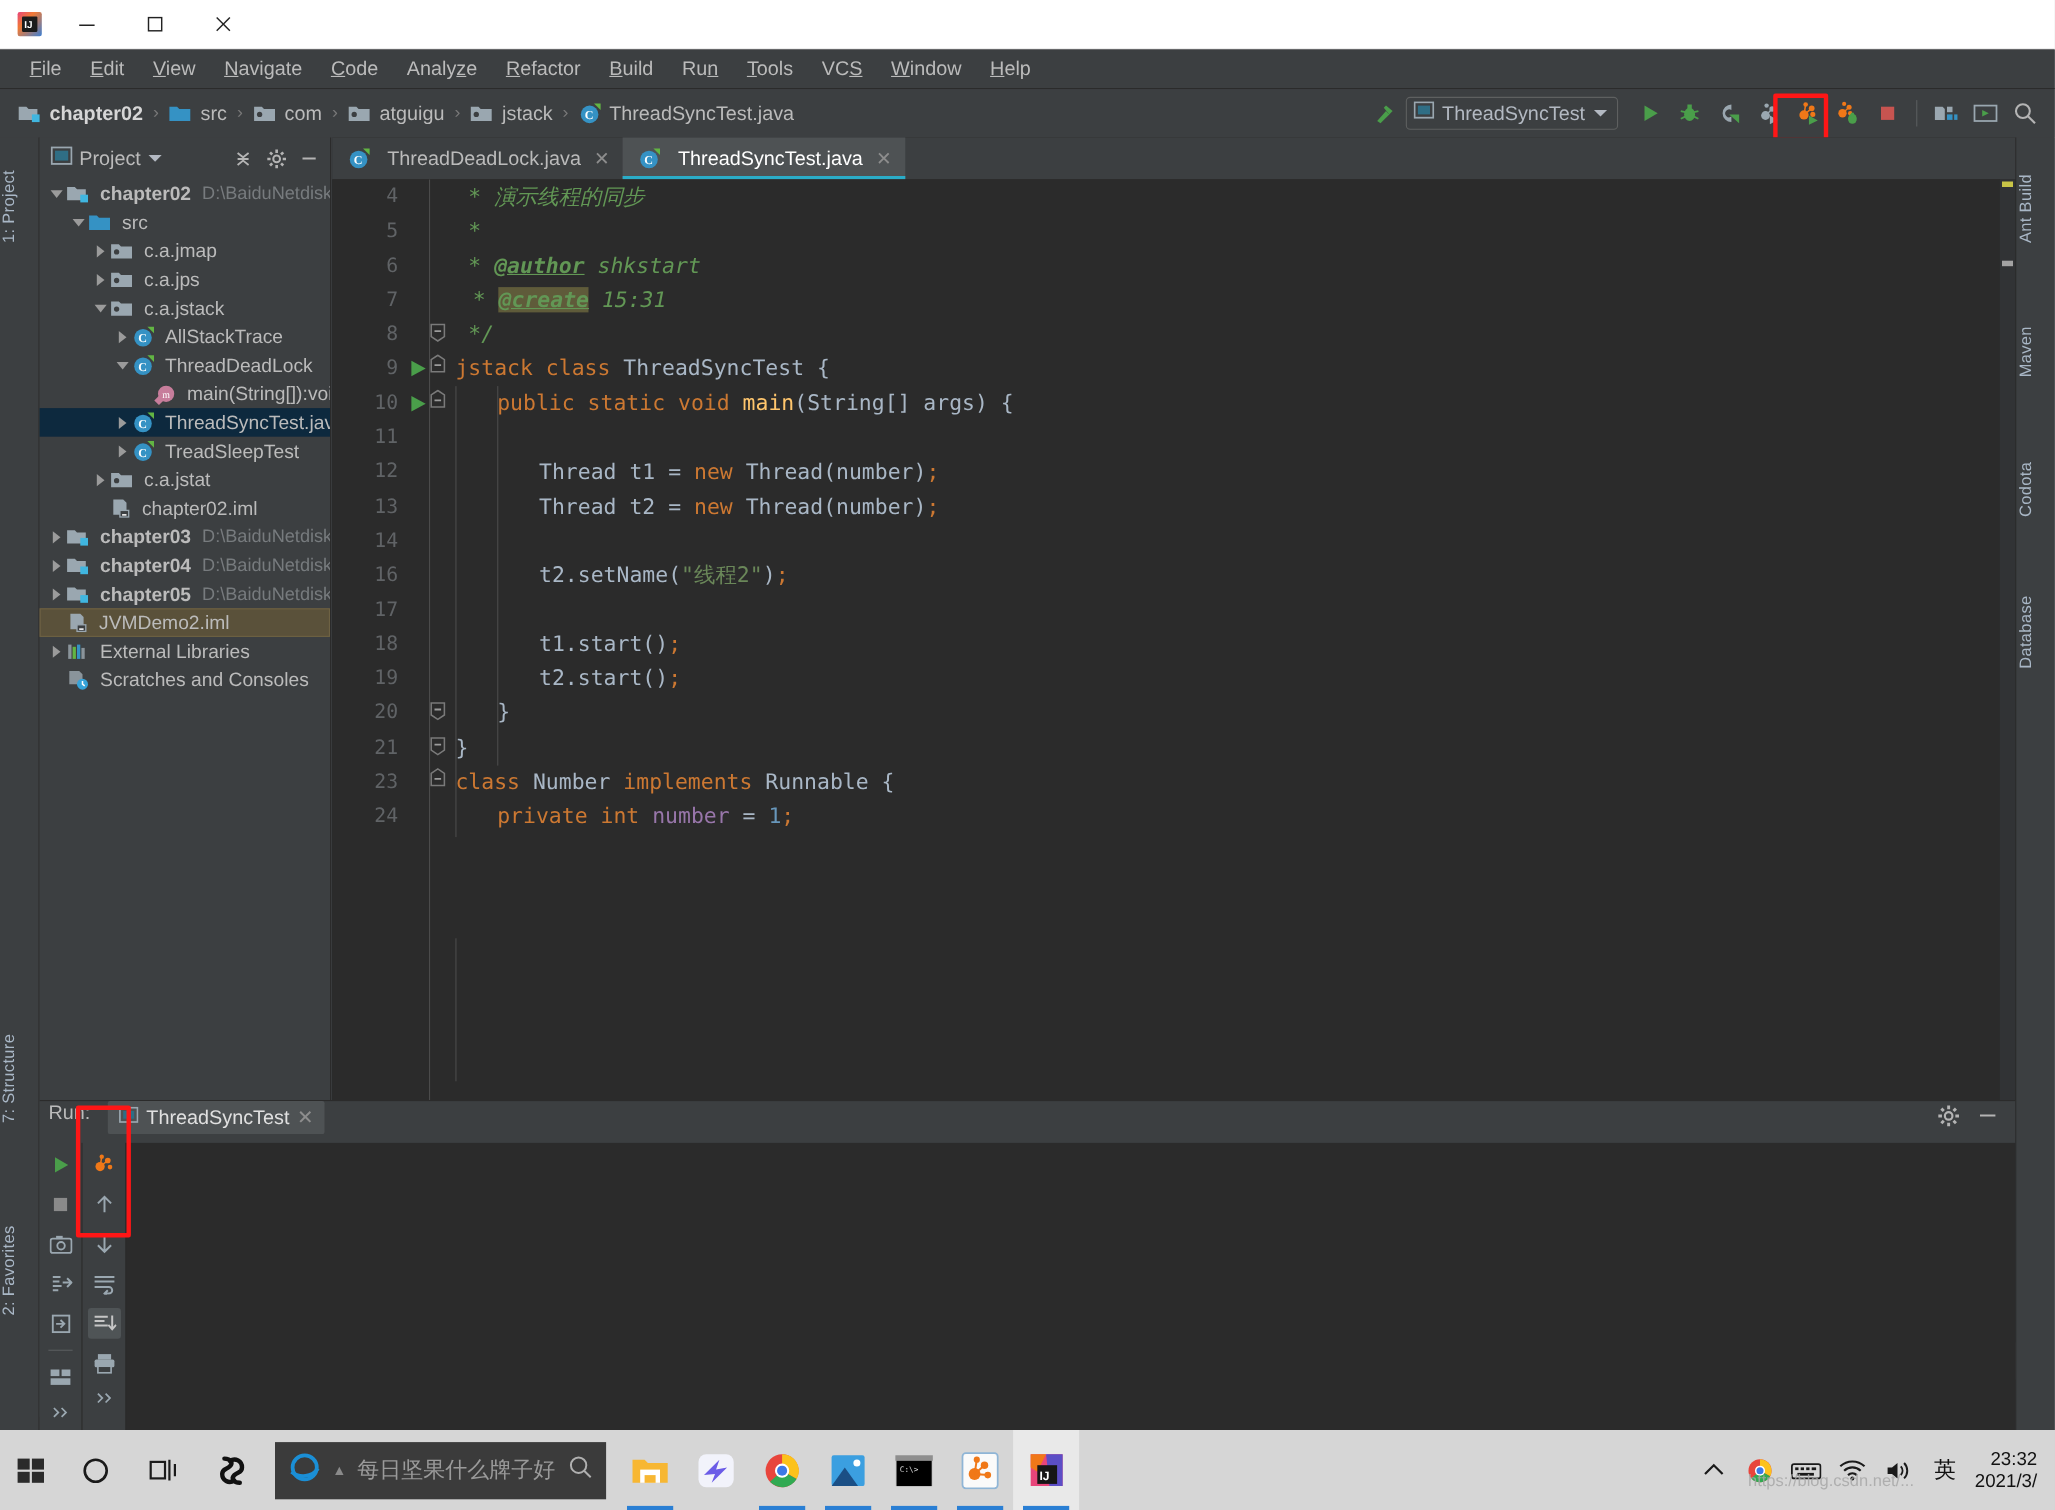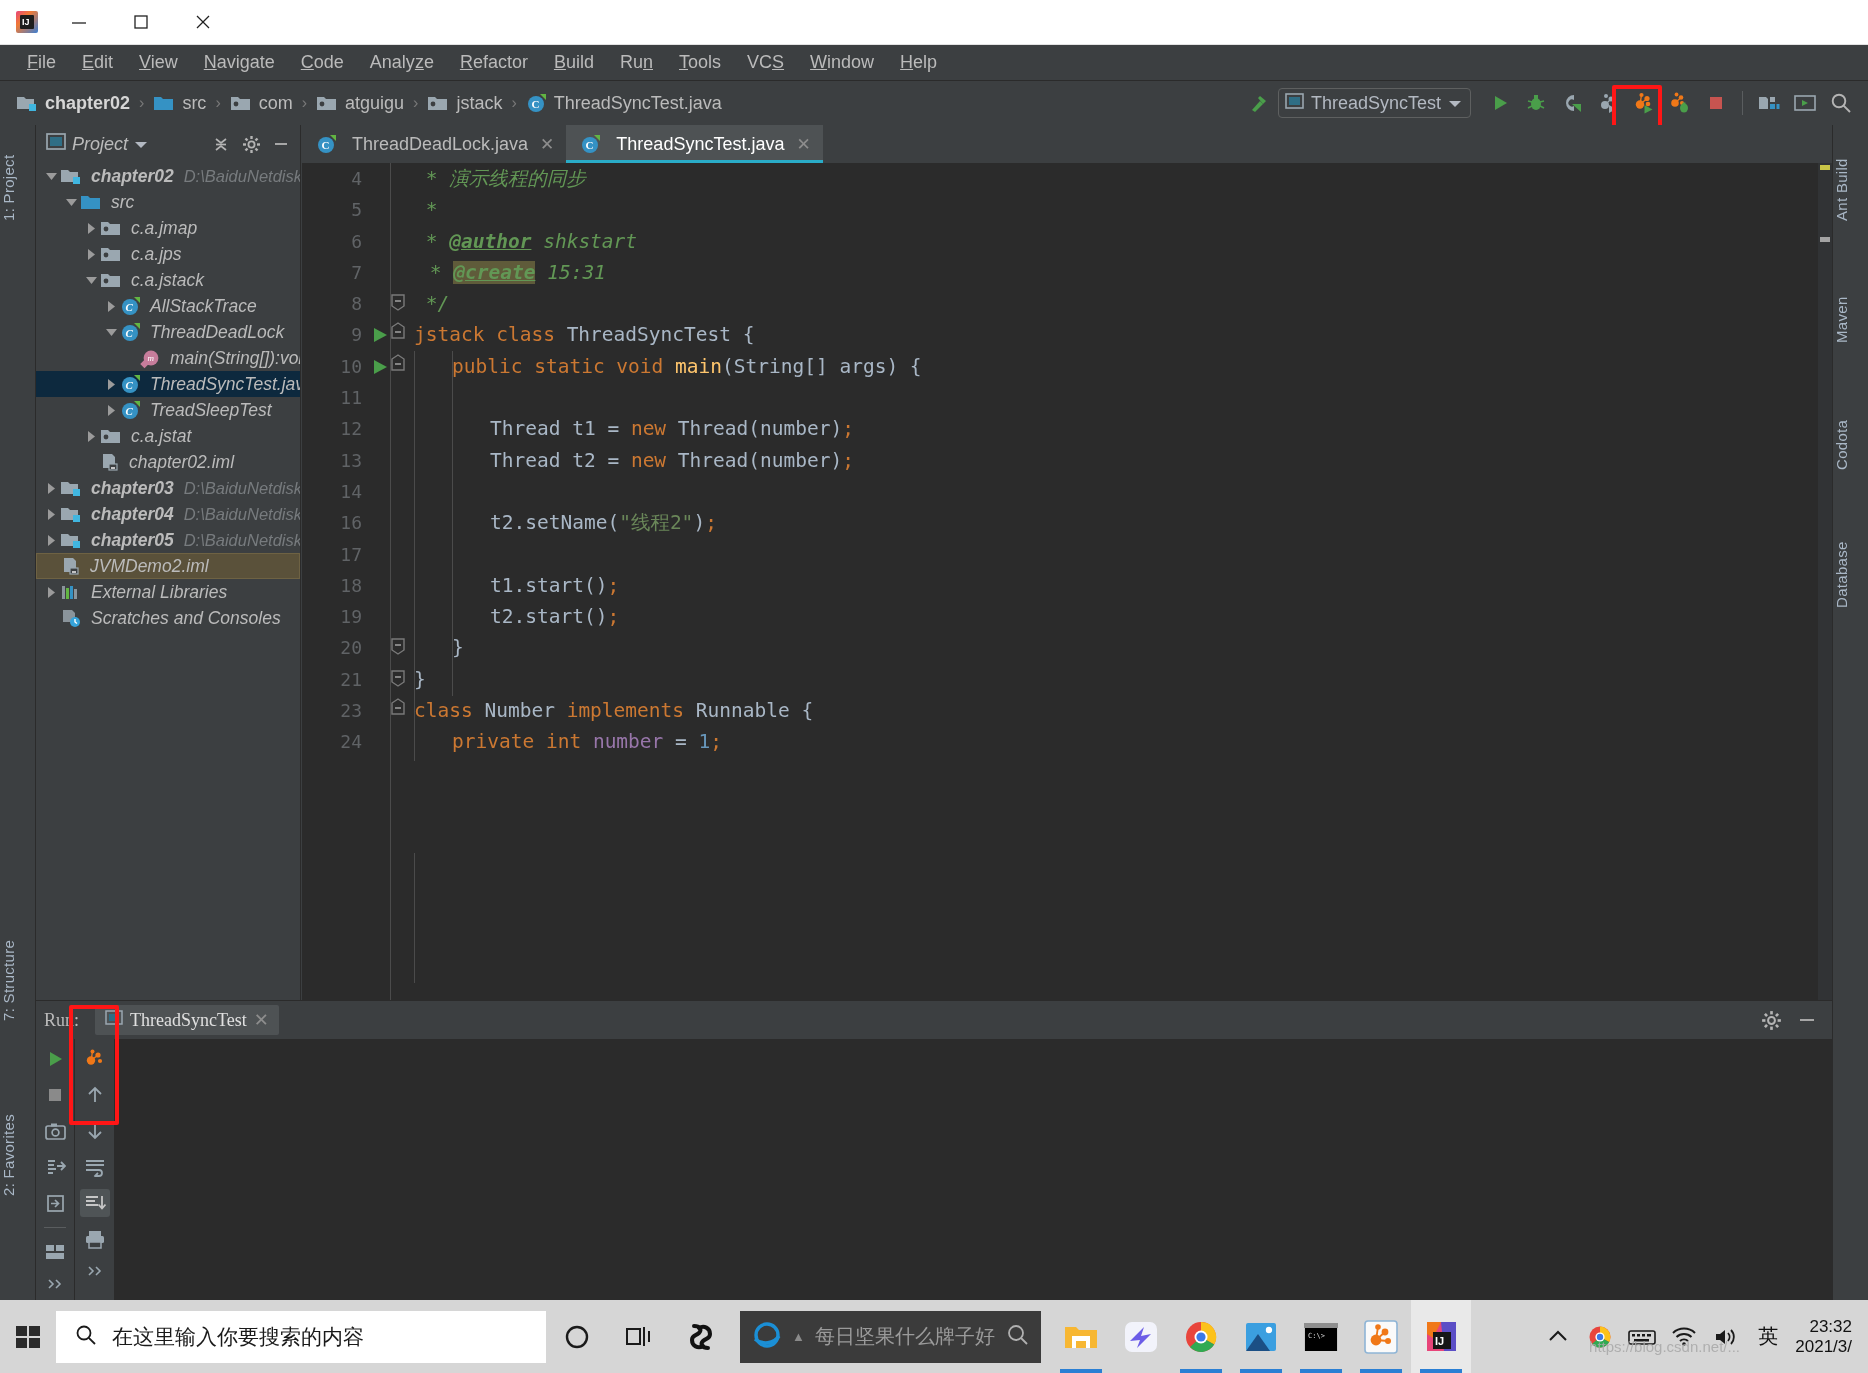--- a/index.html
+++ b/index.html
@@ -98,21 +98,21 @@
     text-align:center;
   }
   .strip-right {
     position:absolute; right:0; top:0; width:36px; bottom:0; background:#3c3f41;
     border-left:1px solid #2b2b2b;
   }
 
   
   .project-panel {
     position:absolute; left:36px; top:0; width:265px; bottom:12px;
-    background:#3c3f41; border-right:1px solid #2b2b2b;font-style:italic;
+    background:#3c3f41; border-right:1px solid #2b2b2b;
   }
   .pp-header {
     height:38px; display:flex; align-items:center; padding:0 6px 0 10px; gap:6px;
   }
   .pp-title { font-size:18px; color:#bbbbbb; }
   .pp-header-right { margin-left:auto; display:flex; align-items:center; gap:4px;}
   .pp-btn { width:26px;height:26px;display:flex;align-items:center;justify-content:center;border-radius:3px;}
   .tree { font-size:17.5px; color:#bbbbbb; user-select:none; }
   .trow {
     height:26px; display:flex; align-items:center; white-space:nowrap;
@@ -179,21 +179,21 @@
   .bc-sep { color:#6f6f6f; }
 
   .scroll-marks { position:absolute; right:0; top:38px; width:14px; bottom:80px; background:#313335;}
   .mark { position:absolute; right:2px; width:10px; height:5px; }
 
   
   .run-panel {
     position:absolute; left:36px; right:36px; bottom:0; height:300px;
     background:#3c3f41; border-top:1px solid #2b2b2b;
   }
-  .run-head { height:38px; display:flex; align-items:center; padding-left:8px; gap:6px;font-family:Liberation Serif, serif;}
+  .run-head { height:38px; display:flex; align-items:flex-start; padding-left:8px; gap:6px;}
   .run-label { font-size:18px; color:#bbbbbb; margin-right:10px;}
   .run-tab {
     display:flex; align-items:center; gap:7px; padding:4px 10px;
     background:#4e5254; font-size:18px; color:#e0e0e0; border-radius:2px;
   }
   .run-head-right { margin-left:auto; display:flex; align-items:center; gap:10px; padding-right:12px;}
   .run-body { position:absolute; left:0; top:38px; right:0; bottom:0; display:flex; }
   .run-gutter { width:38px; display:flex; flex-direction:column; align-items:center; padding-top:6px; gap:8px;}
   .run-gutter2 { width:40px; display:flex; flex-direction:column; align-items:center; padding-top:6px; gap:8px; border-left:1px solid #2b2b2b;}
   .gicon { width:30px; height:28px; display:flex;align-items:center;justify-content:center;border-radius:3px;}
@@ -998,29 +998,20 @@
 
  <div class="taskbar">
    <div class="tb-start">
      <svg width="26" height="26" viewBox="0 0 26 26">
        <rect x="1" y="2" width="11" height="10" fill="#2b2b2b"></rect>
        <rect x="14" y="2" width="11" height="10" fill="#2b2b2b"></rect>
        <rect x="1" y="14" width="11" height="10" fill="#2b2b2b"></rect>
        <rect x="14" y="14" width="11" height="10" fill="#2b2b2b"></rect>
      </svg>
    </div>
-   <div class="tb-search">
-     <span>
-       <svg width="24" height="24" viewBox="0 0 24 24">
-         <circle cx="10" cy="10" r="6.5" fill="none" stroke="#1a1a1a" stroke-width="1.8"></circle>
-         <line x1="14.8" y1="14.8" x2="21" y2="21" stroke="#1a1a1a" stroke-width="1.8"></line>
-       </svg>
-     </span>
-     <span class="tb-search-ph">在这里输入你要搜索的内容</span>
-   </div>
 
    <div class="tb-ico">
      <svg width="30" height="30" viewBox="0 0 30 30">
           <circle cx="15" cy="15" r="10" fill="none" stroke="#1a1a1a" stroke-width="2.4"></circle>
         </svg>
    </div>
    <div class="tb-ico">
      <svg width="30" height="28" viewBox="0 0 30 28">
        <rect x="3" y="6" width="13" height="15" fill="none" stroke="#1a1a1a" stroke-width="2"></rect>
        <line x1="20" y1="4" x2="20" y2="23" stroke="#1a1a1a" stroke-width="2"></line>

